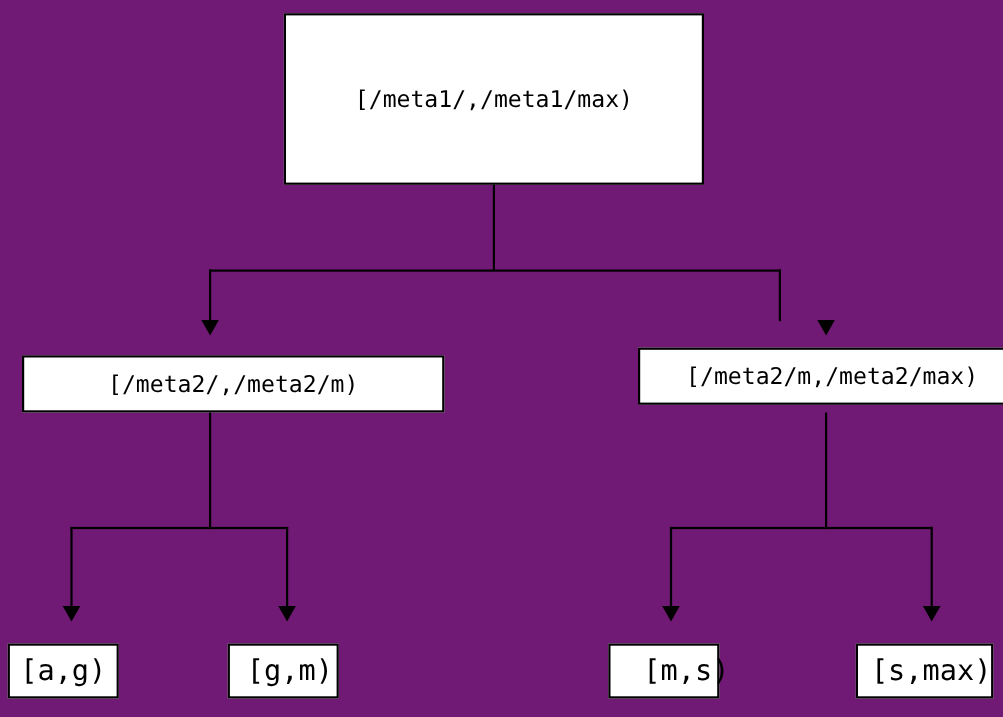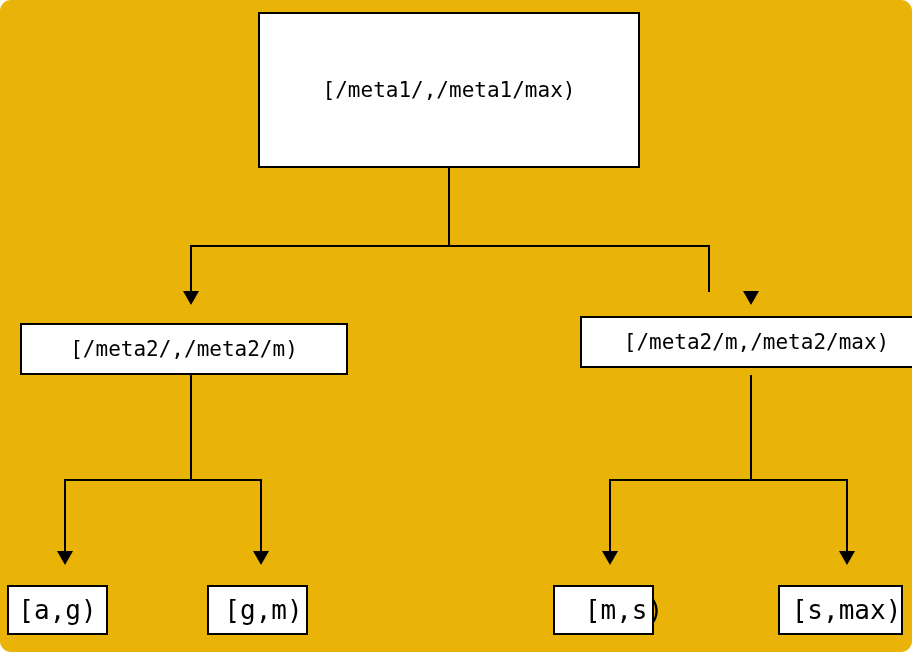--- a/index.html
+++ b/index.html
@@ -8,23 +8,22 @@
     padding: 0;
     background: #ffffff;
   }
   body {
     font-family: "DejaVu Sans Mono", "Liberation Mono", monospace;
   }
   #canvas {
     position: relative;
     width: 912px;
     height: 652px;
-    background: #eab308;
+    background: #701a75;
     overflow: hidden;
-    border-radius: 11px;
   }
   .node {
     position: absolute;
     box-sizing: border-box;
     border: 2px solid #000000;
     background: #ffffff;
     display: flex;
     align-items: center;
     justify-content: center;
     color: #000000;
@@ -68,21 +67,21 @@
   <div class="edge-v" style="left:448px; top:168px; height:78px;"></div>
 
   <div class="edge-h" style="left:190px; top:245px; width:520px;"></div>
 
   <div class="edge-v" style="left:190px; top:245px; height:47px;"></div>
   <div class="arrow" style="left:183px; top:291px;"></div>
 
   <div class="edge-v" style="left:708px; top:245px; height:47px;"></div>
   <div class="arrow" style="left:743px; top:291px;"></div>
 
-  <div class="node node-mid" style="left:20px; top:323px; width:328px; height:52px;">
+  <div class="node node-mid" style="left:20px; top:323px; width:384px; height:52px;">
     <span>[/meta2/,/meta2/m)</span>
   </div>
 
   <div class="node node-mid" style="left:580px; top:316px; width:353px; height:52px;">
     <span>[/meta2/m,/meta2/max)</span>
   </div>
 
   <div class="edge-v" style="left:190px; top:375px; height:106px;"></div>
   <div class="edge-h" style="left:64px; top:479px; width:198px;"></div>
   <div class="edge-v" style="left:64px; top:479px; height:73px;"></div>

